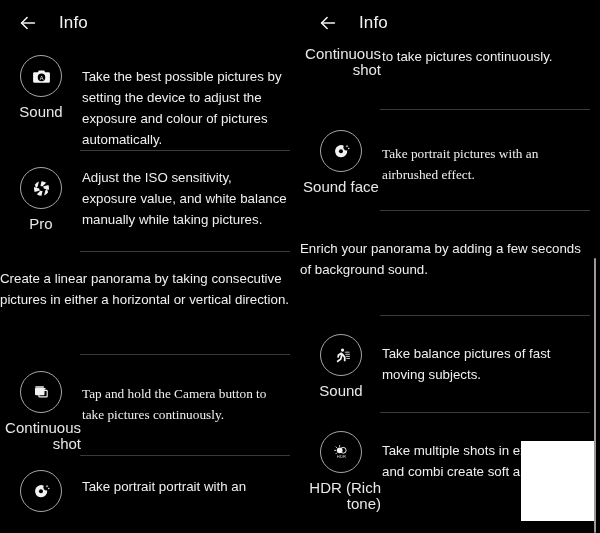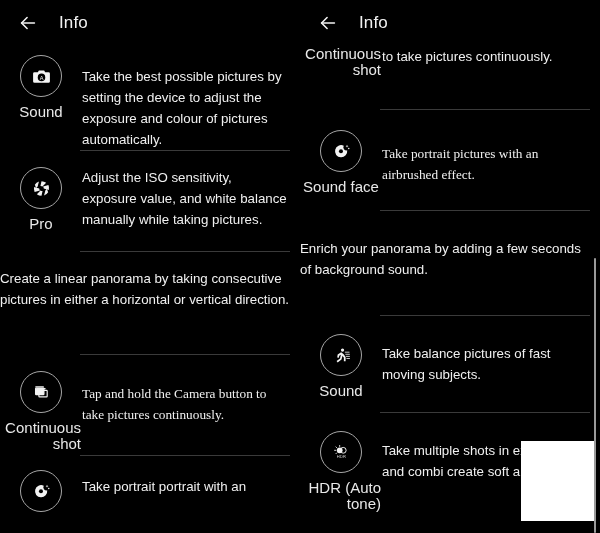--- a/index.html
+++ b/index.html
@@ -275,21 +275,21 @@
           <div class="circle">
             <svg viewBox="0 0 24 24" width="21" height="21">
               <circle cx="9.9" cy="9.5" r="3.3" fill="#f2f2f2"></circle>
               <circle cx="14" cy="9.5" r="3.3" fill="none" stroke="#f2f2f2" stroke-width="1.1"></circle>
               <g stroke="#f2f2f2" stroke-width="1" stroke-linecap="round">
                 <path d="M9.9 3.9v1.2M5.6 5.6l.85.85M4.1 9.5h1.2M5.6 13.4l.85-.85"></path>
               </g>
               <text x="12" y="18.3" font-size="4.6" font-family="Liberation Sans, sans-serif" fill="#d8d8d8" text-anchor="middle" letter-spacing="0.3">HDR</text>
             </svg>
           </div>
-          <div class="mode-label">HDR (Auto tone)</div>
+          <div class="mode-label">HDR (Rich tone)</div>
         </div>
         <div class="row-desc" style="padding-top:9px;">Take multiple shots in exposures and combi create soft and rich c</div>
       </div>
 
     </div>
 
     <div class="scroll-thumb" style="top:258px;height:275px;"></div>
   </div>
 
   <div class="white-block" style="left:521px;top:441px;width:73px;height:80px;"></div>

